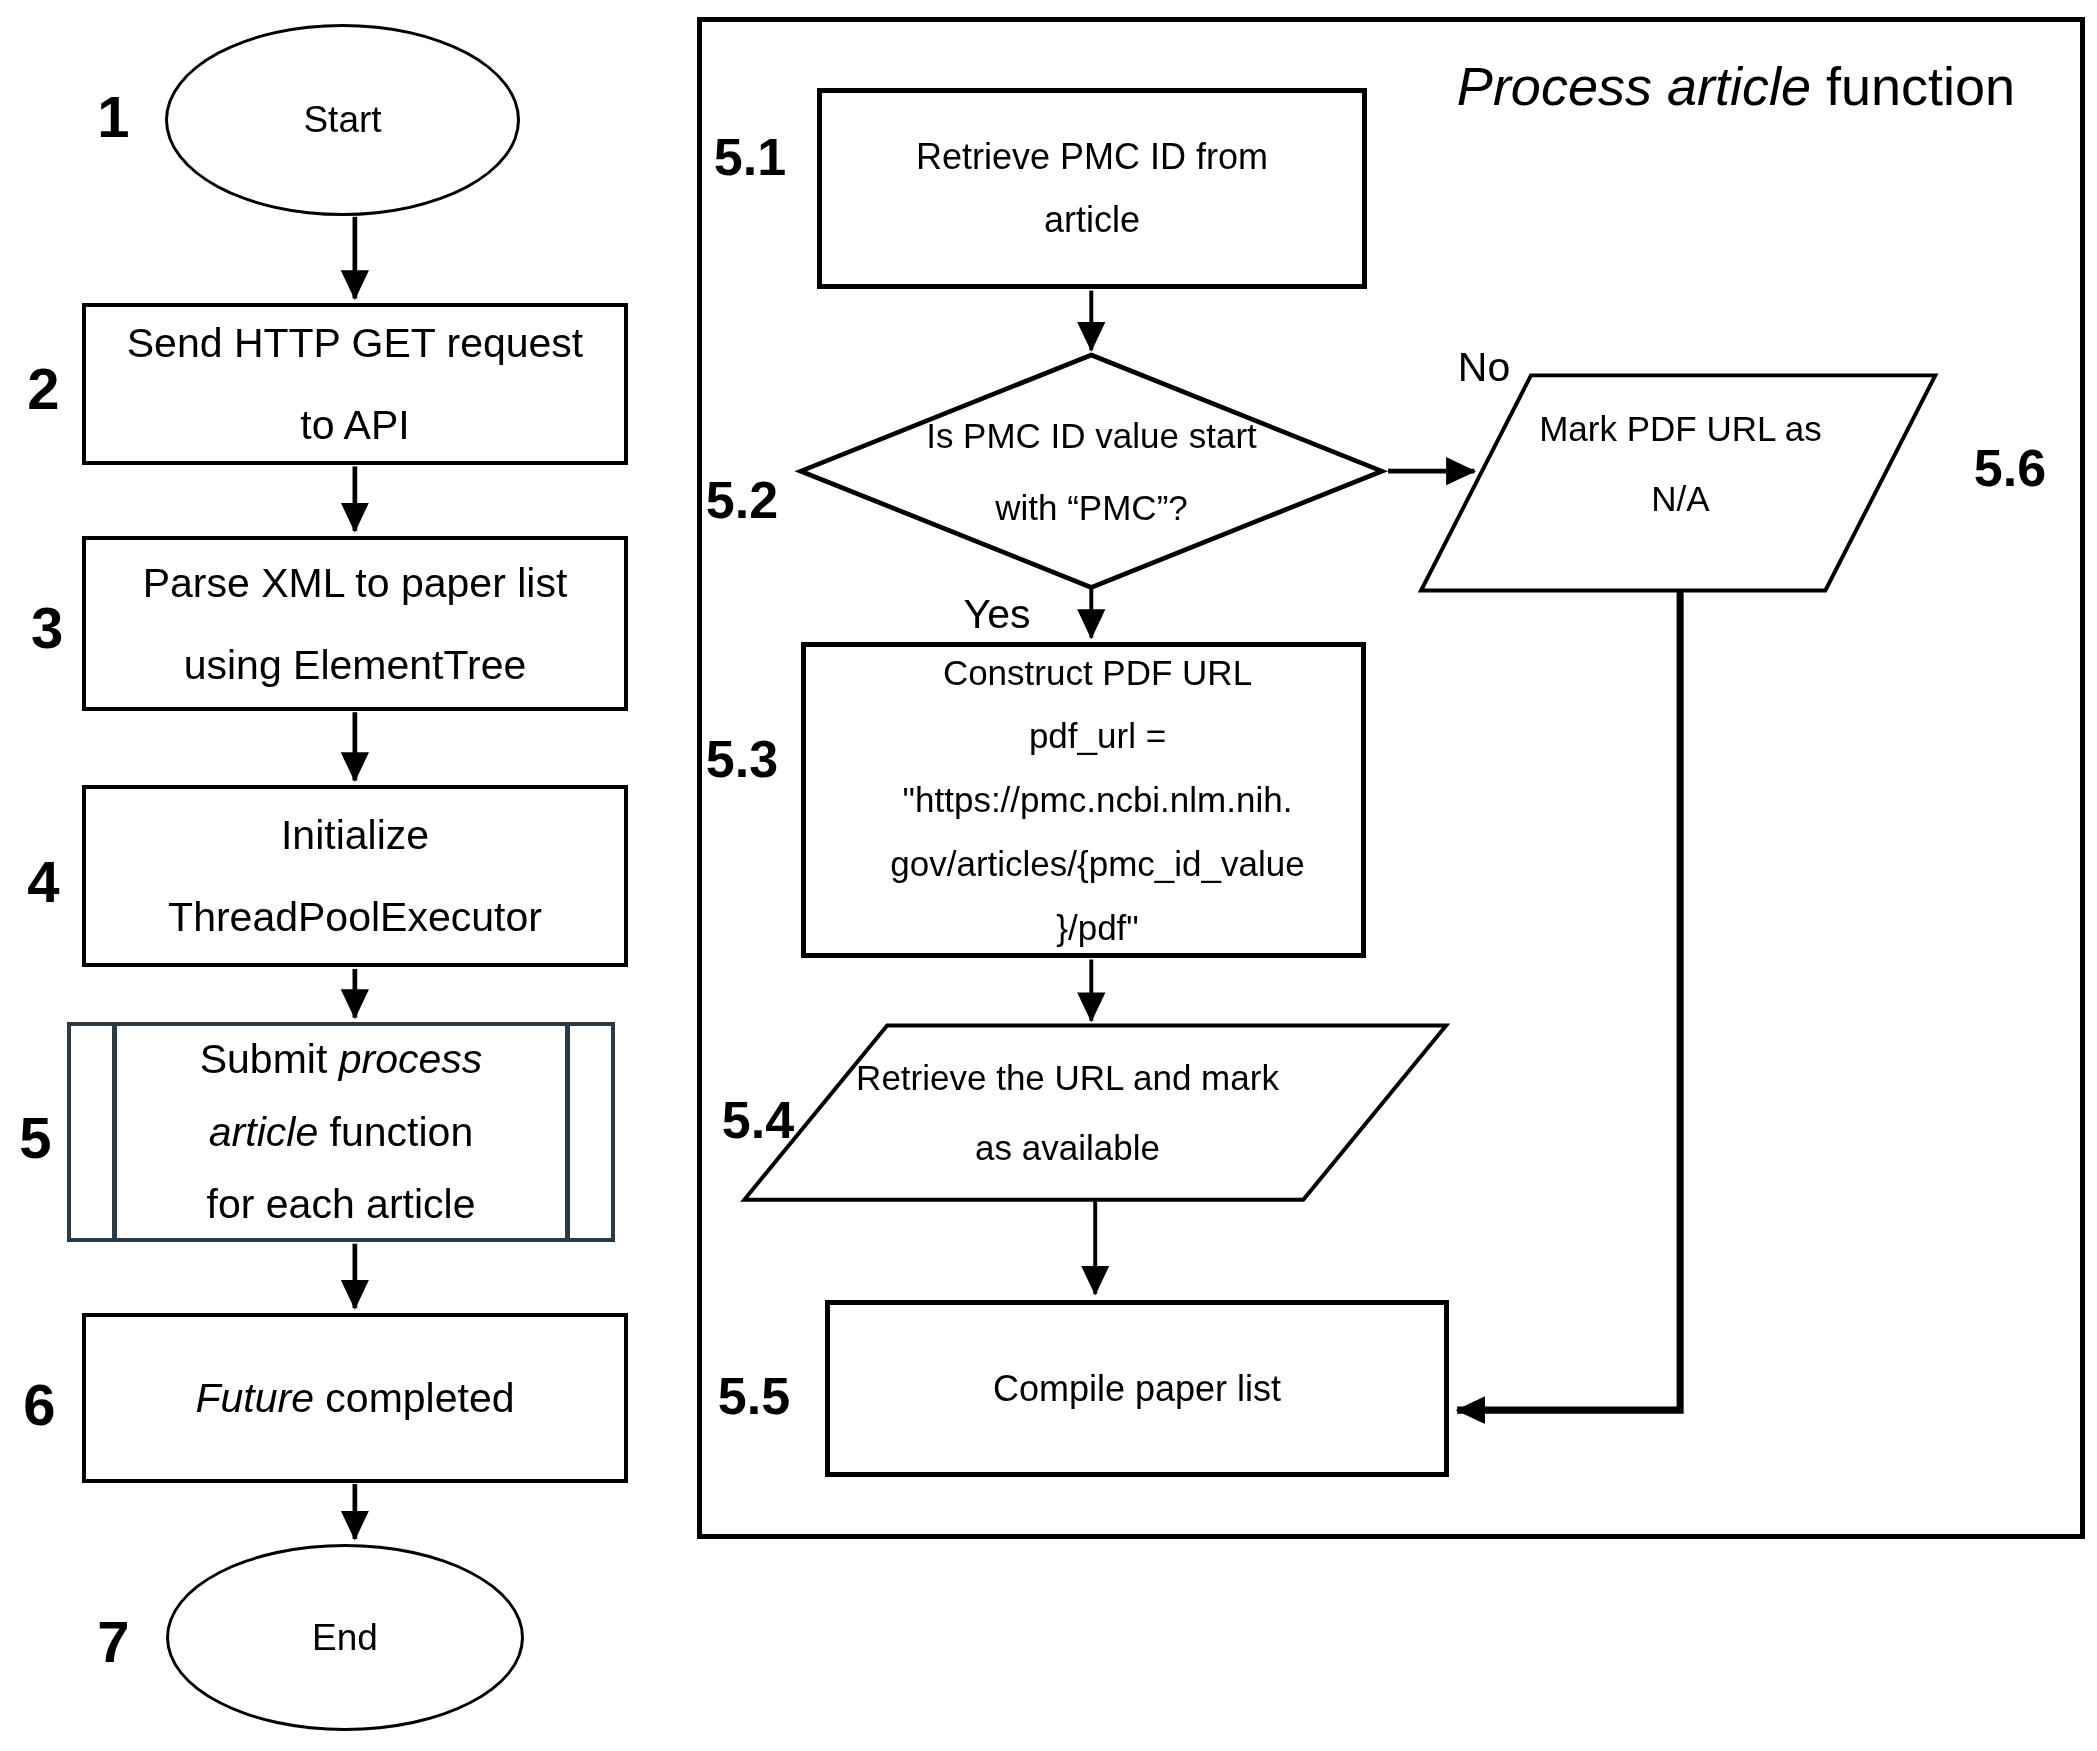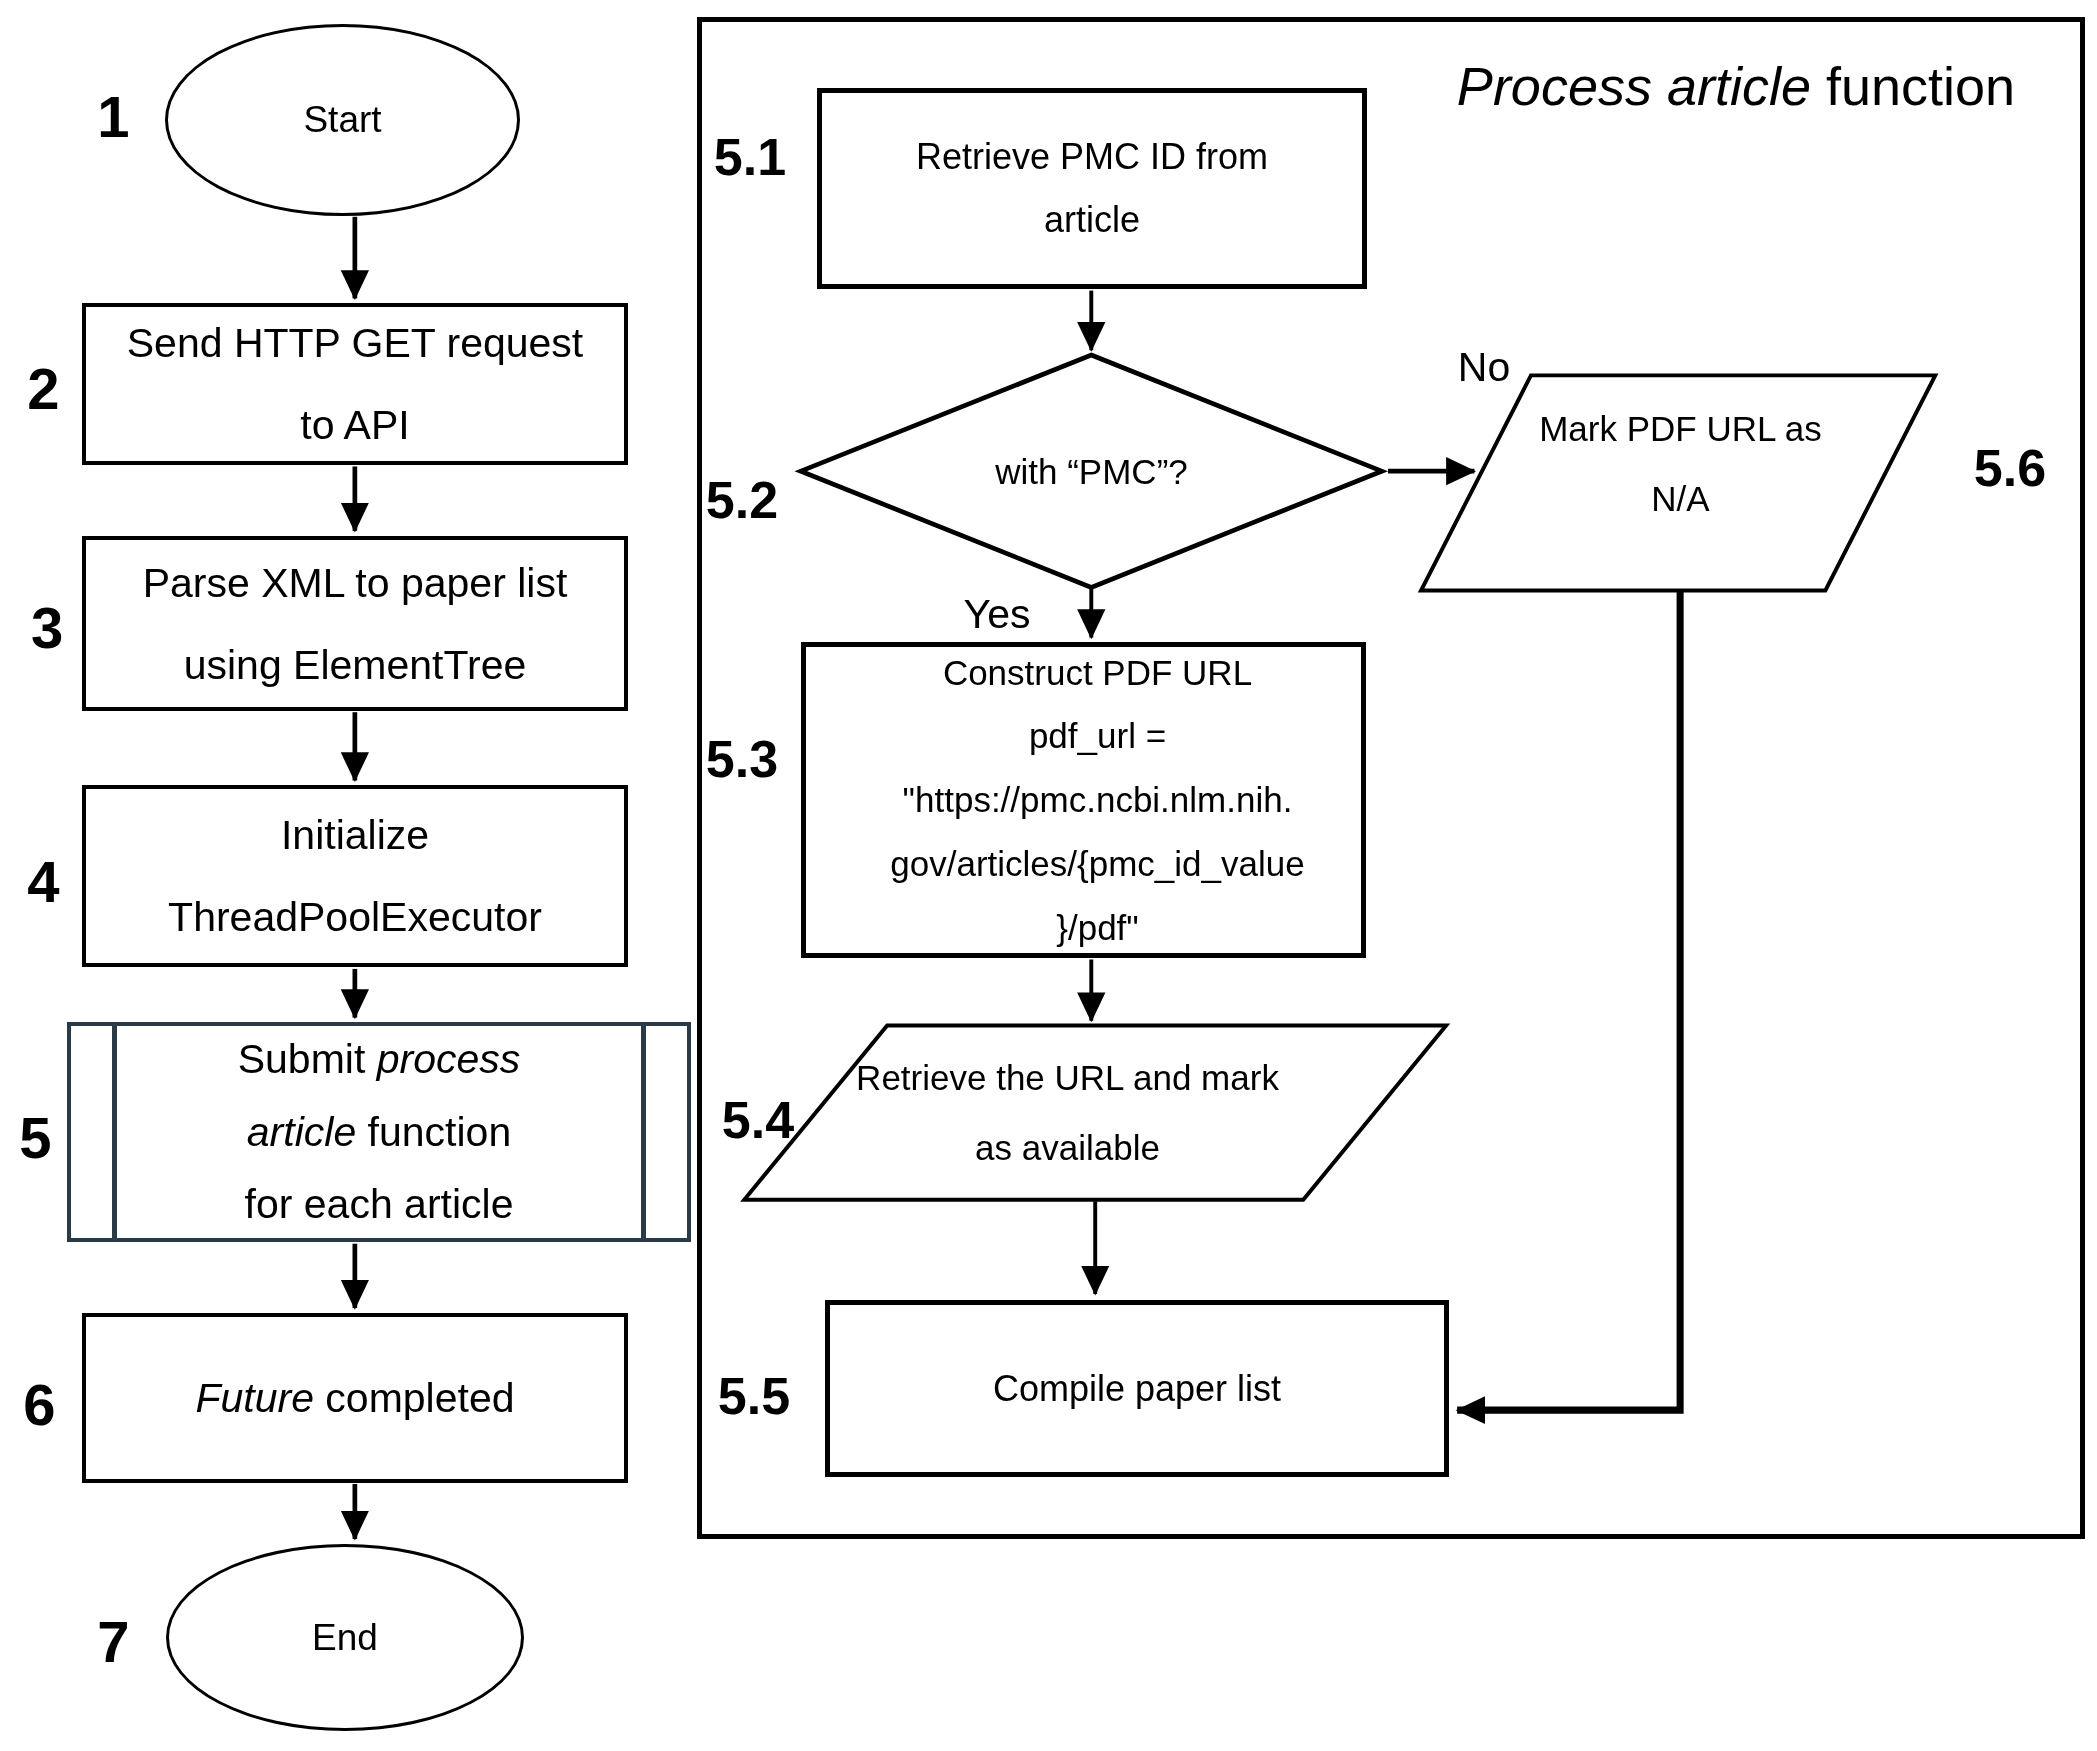--- a/index.html
+++ b/index.html
@@ -84,21 +84,21 @@
     <div>using ElementTree</div>
   </div>
   <div class="numlab" style="left:15.7px;top:594px;width:63px;">3</div>
 
   <div class="node proc" style="left:82px;top:785px;width:546px;height:182px;">
     <div>Initialize</div>
     <div>ThreadPoolExecutor</div>
   </div>
   <div class="numlab" style="left:11.8px;top:848px;width:63px;">4</div>
 
-  <div class="node predef" style="left:67px;top:1022px;width:624px;height:220px;">
+  <div class="node predef" style="left:67px;top:1022px;width:548px;height:220px;">
     <div class="bar" style="left:41px;"></div>
     <div class="bar" style="right:41px;"></div>
     <div><span>Submit </span><span class="it">process</span></div>
     <div><span class="it">article</span><span> function</span></div>
     <div>for each article</div>
   </div>
   <div class="numlab" style="left:3.9px;top:1104px;width:63px;">5</div>
 
   <div class="node proc" style="left:82px;top:1313px;width:546px;height:170px;">
     <div><span class="it">Future</span><span> completed</span></div>
@@ -110,20 +110,21 @@
   </div>
   <div class="numlab" style="left:82px;top:1608px;width:63px;">7</div>
 
   <div class="node rproc" style="left:817px;top:88px;width:550px;height:201px;">
     <div>Retrieve PMC ID from</div>
     <div>article</div>
   </div>
   <div class="numlab small" style="left:699px;top:127px;width:102px;">5.1</div>
 
   <div class="overlay s52t" style="left:856px;top:397px;width:471px;height:149px;">
+    <div>Is PMC ID value start</div>
     <div>with “PMC”?</div>
   </div>
   <div class="numlab small" style="left:691px;top:470px;width:102px;">5.2</div>
 
   <div class="branchlab" style="left:1429px;top:344px;width:110px;">No</div>
   <div class="branchlab" style="left:934px;top:591px;width:126px;">Yes</div>
 
   <div class="overlay s56t" style="left:1496px;top:391px;width:369px;height:145px;">
     <div>Mark PDF URL as</div>
     <div>N/A</div>

